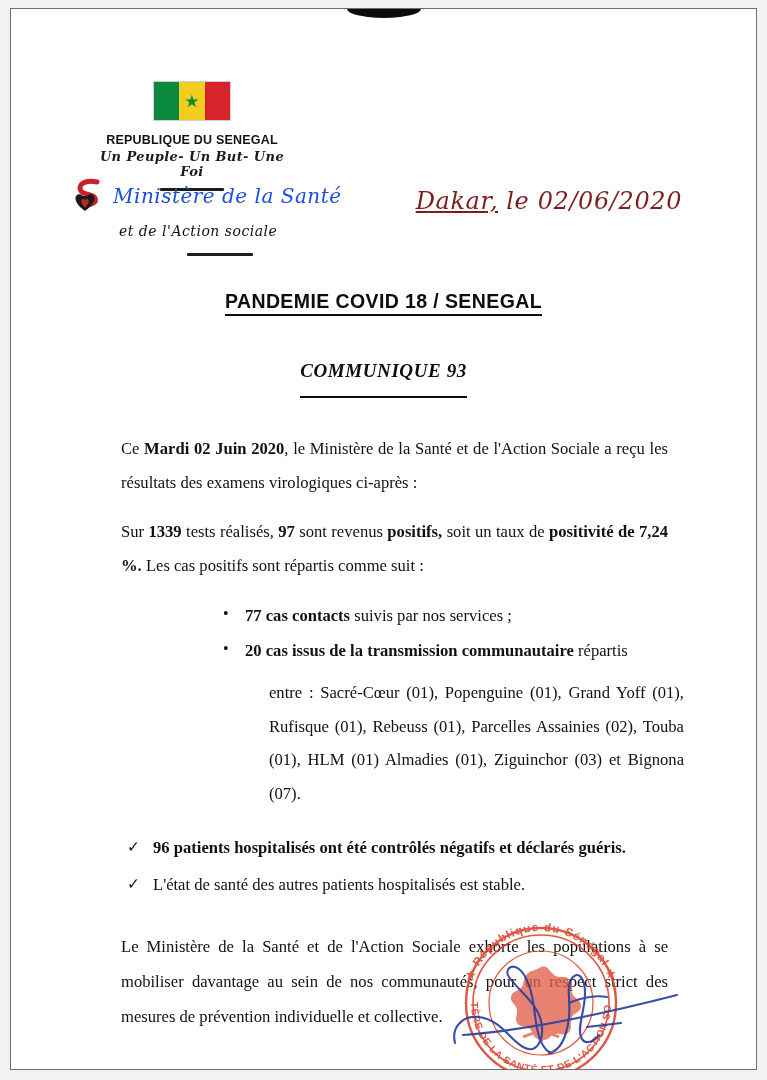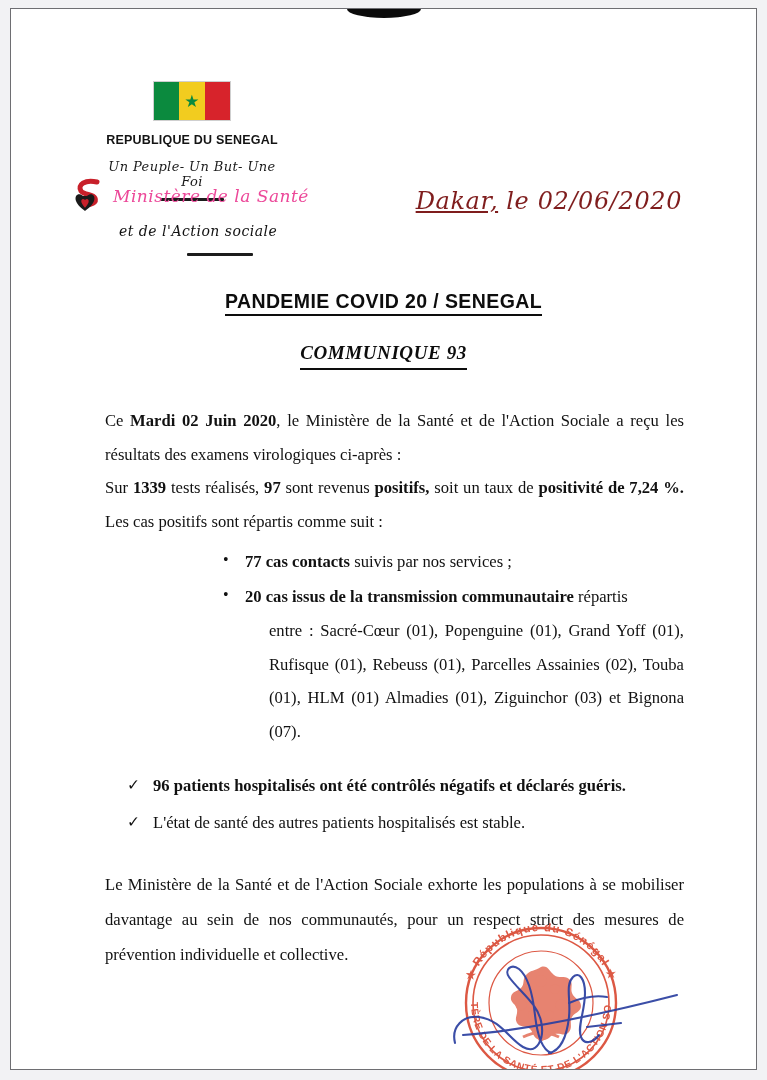--- a/index.html
+++ b/index.html
@@ -81,22 +81,23 @@
     font-size: 12.5px;
     letter-spacing: .2px;
     color: #141414;
     margin-top: 12px;
   }
   .motto {
     font-family: "DejaVu Serif", serif;
     font-style: italic;
     font-size: 13px;
     color: #1a1a1a;
-    margin-top: 12px;
+    margin-top: 2px;
     letter-spacing: .4px;
+    font-weight: bold;
   }
   .rule {
     width: 64px;
     height: 3px;
     background: #1c1c1c;
     margin: 9px auto 0 auto;
     border-radius: 1px;
   }
   .ministry-block {
     position: absolute;
@@ -110,22 +111,22 @@
     gap: 8px;
   }
   .logo-caduceus {
     width: 34px;
     height: 38px;
     flex: 0 0 34px;
   }
   .ministry-text {
     font-family: "DejaVu Serif", serif;
     font-style: italic;
-    font-size: 17px;
-    color: #ec4899;
+    font-size: 20px;
+    color: #1d4ed8;
     letter-spacing: .5px;
   }
   .ministry-line2 {
     font-family: "DejaVu Serif", serif;
     font-style: italic;
     font-size: 14px;
     color: #111;
     margin: 8px 0 0 48px;
     letter-spacing: .5px;
   }
@@ -155,42 +156,42 @@
     font-family: "Liberation Sans", sans-serif;
     font-weight: bold;
     font-size: 19.5px;
     letter-spacing: .4px;
     color: #0d0d0d;
     display: inline-block;
     border-bottom: 2.2px solid #0d0d0d;
     padding-bottom: 1px;
   }
   .title-sub {
-    margin-top: 26px;
+    margin-top: 44px;
     font-family: "Liberation Serif", serif;
     font-weight: bold;
     font-style: italic;
     font-size: 19px;
     letter-spacing: .6px;
     color: #0d0d0d;
     display: inline-block;
     border-bottom: 2px solid #0d0d0d;
-    padding-bottom: 4px;
+    padding-bottom: 14px;
   }
 
   
   .body-wrap {
     margin: 34px 72px 0 94px;
     font-size: 16.6px;
     line-height: 2.03;
     color: #111;
     text-align: justify;
   }
   .body-wrap b { font-weight: bold; }
-  .para { margin: 0; }
+  .para { margin: 16px; }
 
   ul.bullets {
     list-style: none;
     margin: 6px 0 0 0;
     padding: 0 0 0 140px;
   }
   ul.bullets > li {
     position: relative;
     margin-bottom: 2px;
     text-align: justify;
@@ -200,20 +201,21 @@
     content: "\2022";
     position: absolute;
     left: -22px;
     top: -1px;
     font-size: 16px;
   }
   .sub-indent {
     display: block;
     padding-left: 24px;
     text-align: justify;
+    margin-top: 8px;
   }
 
   ul.checks {
     list-style: none;
     margin: 22px 0 0 0;
     padding: 0 0 0 22px;
   }
   ul.checks > li {
     position: relative;
     padding-left: 26px;
@@ -287,21 +289,21 @@
       </div>
 
       <div class="date-line">
         <span class="date-city">Dakar,</span>
         <span>le</span>
         <span>02/06/2020</span>
       </div>
     </div>
 
     <div class="titles">
-      <div><span class="title-main">PANDEMIE COVID 20 / SENEGAL</span></div>
+      <div><span class="title-main">PANDEMIE COVID 18 / SENEGAL</span></div>
       <div><span class="title-sub">COMMUNIQUE 93</span></div>
     </div>
 
     <div class="body-wrap">
 
       <p class="para">
         <span>Ce </span><b>Mardi 02 Juin 2020</b><span>, le Ministère de la Santé et de l'Action Sociale a reçu les résultats des examens virologiques ci-après :</span>
       </p>
 
       <p class="para">

